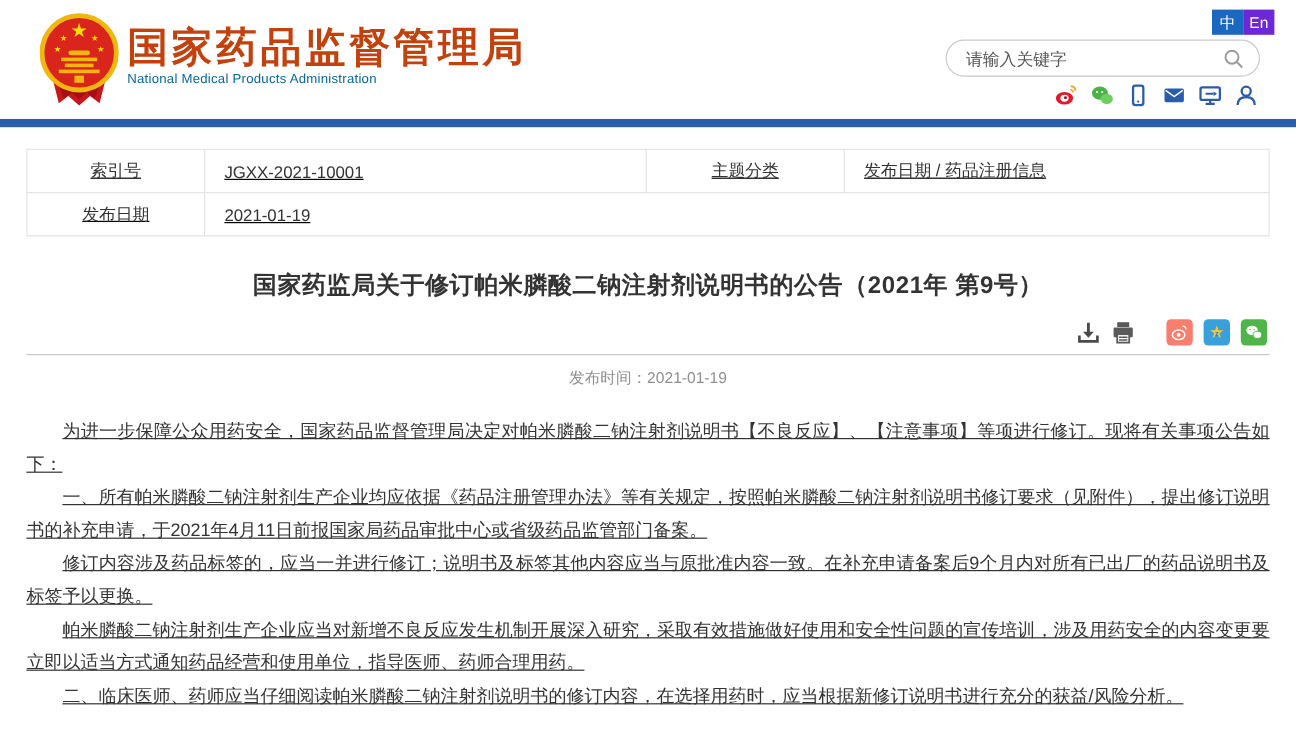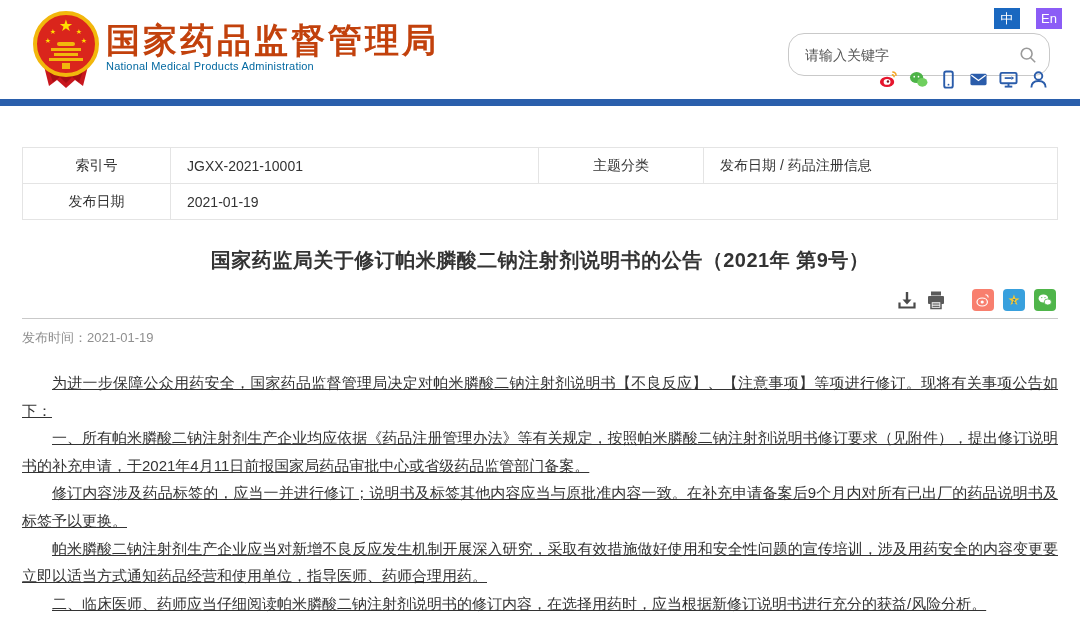--- a/index.html
+++ b/index.html
@@ -11,58 +11,58 @@
   .header { position:relative; height:99px; background:#fff; }
   .emblem { position:absolute; left:33px; top:10px; width:66px; height:82px; }
   .brand { position:absolute; left:106px; top:22px; }
   .brand-cn { font-size:34px; font-weight:bold; color:#c2410c; letter-spacing:3px; line-height:1.1; }
   .brand-en { font-size:11px; color:#0369a1; margin-top:1px; letter-spacing:0.2px; }
 
   .lang-toggle { position:absolute; right:18px; top:8px; display:flex; }
   .lang-btn { width:26px; height:21px; font-size:13px; color:#fff; display:flex;
     align-items:center; justify-content:center; cursor:pointer; }
   .lang-zh { background:#1a68c0; }
-  .lang-en { background:#8b5cf6;margin-left:16px; }
-
-  .search-box { position:absolute; right:30px; top:33px; width:262px; height:43px;
+  .lang-en { background:#6d28d9; }
+
+  .search-box { position:absolute; right:30px; top:33px; width:262px; height:31px;
     border:1px solid #c9c9c9; border-radius:16px; background:#fff;
     display:flex; align-items:center; padding:0 12px 0 16px; }
   .search-box input { flex:1; border:none; outline:none; font-size:14px; color:#333;
     background:transparent; font-family:inherit; }
   .search-box input::placeholder { color:#555; }
   .search-glyph { width:18px; height:18px; flex:0 0 auto; }
 
   .social-row { position:absolute; right:32px; top:70px; display:flex; gap:11px; align-items:center; }
   .soc { width:19px; height:19px; display:inline-flex; cursor:pointer; }
 
   
   .blue-bar { height:7px; background:#2a5fac; }
 
   
   .content { padding:0 22px; }
 
-  table.info { width:100%; border-collapse:collapse; margin-top:41px; table-layout:fixed; }
+  table.info { width:100%; border-collapse:collapse; margin-top:18px; table-layout:fixed;text-decoration:underline; }
   table.info td { border:1px solid #e4e4e4; height:36px; font-size:14px; color:#333;
     padding:0 16px; background:#fff; overflow:hidden; white-space:nowrap; }
   td.lbl { background:#f5f5f5; text-align:center; padding:0; }
   col.c1 { width:148px; } col.c2 { width:368px; } col.c3 { width:165px; }
 
   .article-title { margin-top:27px; text-align:center; font-size:20px; font-weight:bold;
     color:#333; letter-spacing:0.5px; }
 
   .action-row { display:flex; justify-content:flex-end; align-items:center; gap:9px;
     margin-top:15px; padding-right:2px; }
   .act { width:20px; height:20px; display:inline-flex; cursor:pointer; }
   .share-sq { width:22px; height:22px; border-radius:4px; display:inline-flex;
     align-items:center; justify-content:center; cursor:pointer; }
   .sq-weibo { background:#f87f6e; } .sq-qzone { background:#38a0dd; } .sq-wechat { background:#4fb54a; }
   .share-gap { width:8px; }
 
   .divider { border-top:1px solid #c9c9c9; margin-top:7px; }
-  .publish-meta { text-align:left; font-size:13px; color:#8f8f8f; margin-top:10px; }
+  .publish-meta { text-align:center; font-size:13px; color:#8f8f8f; margin-top:10px; }
 
   .article-body { margin-top:22px; }
   .article-body p { font-size:15px; line-height:27.6px; color:#333; text-indent:2em;
     text-align:justify;text-decoration:underline; }
 </style>
 </head>
 <body>
 
 <div class="page">
 

